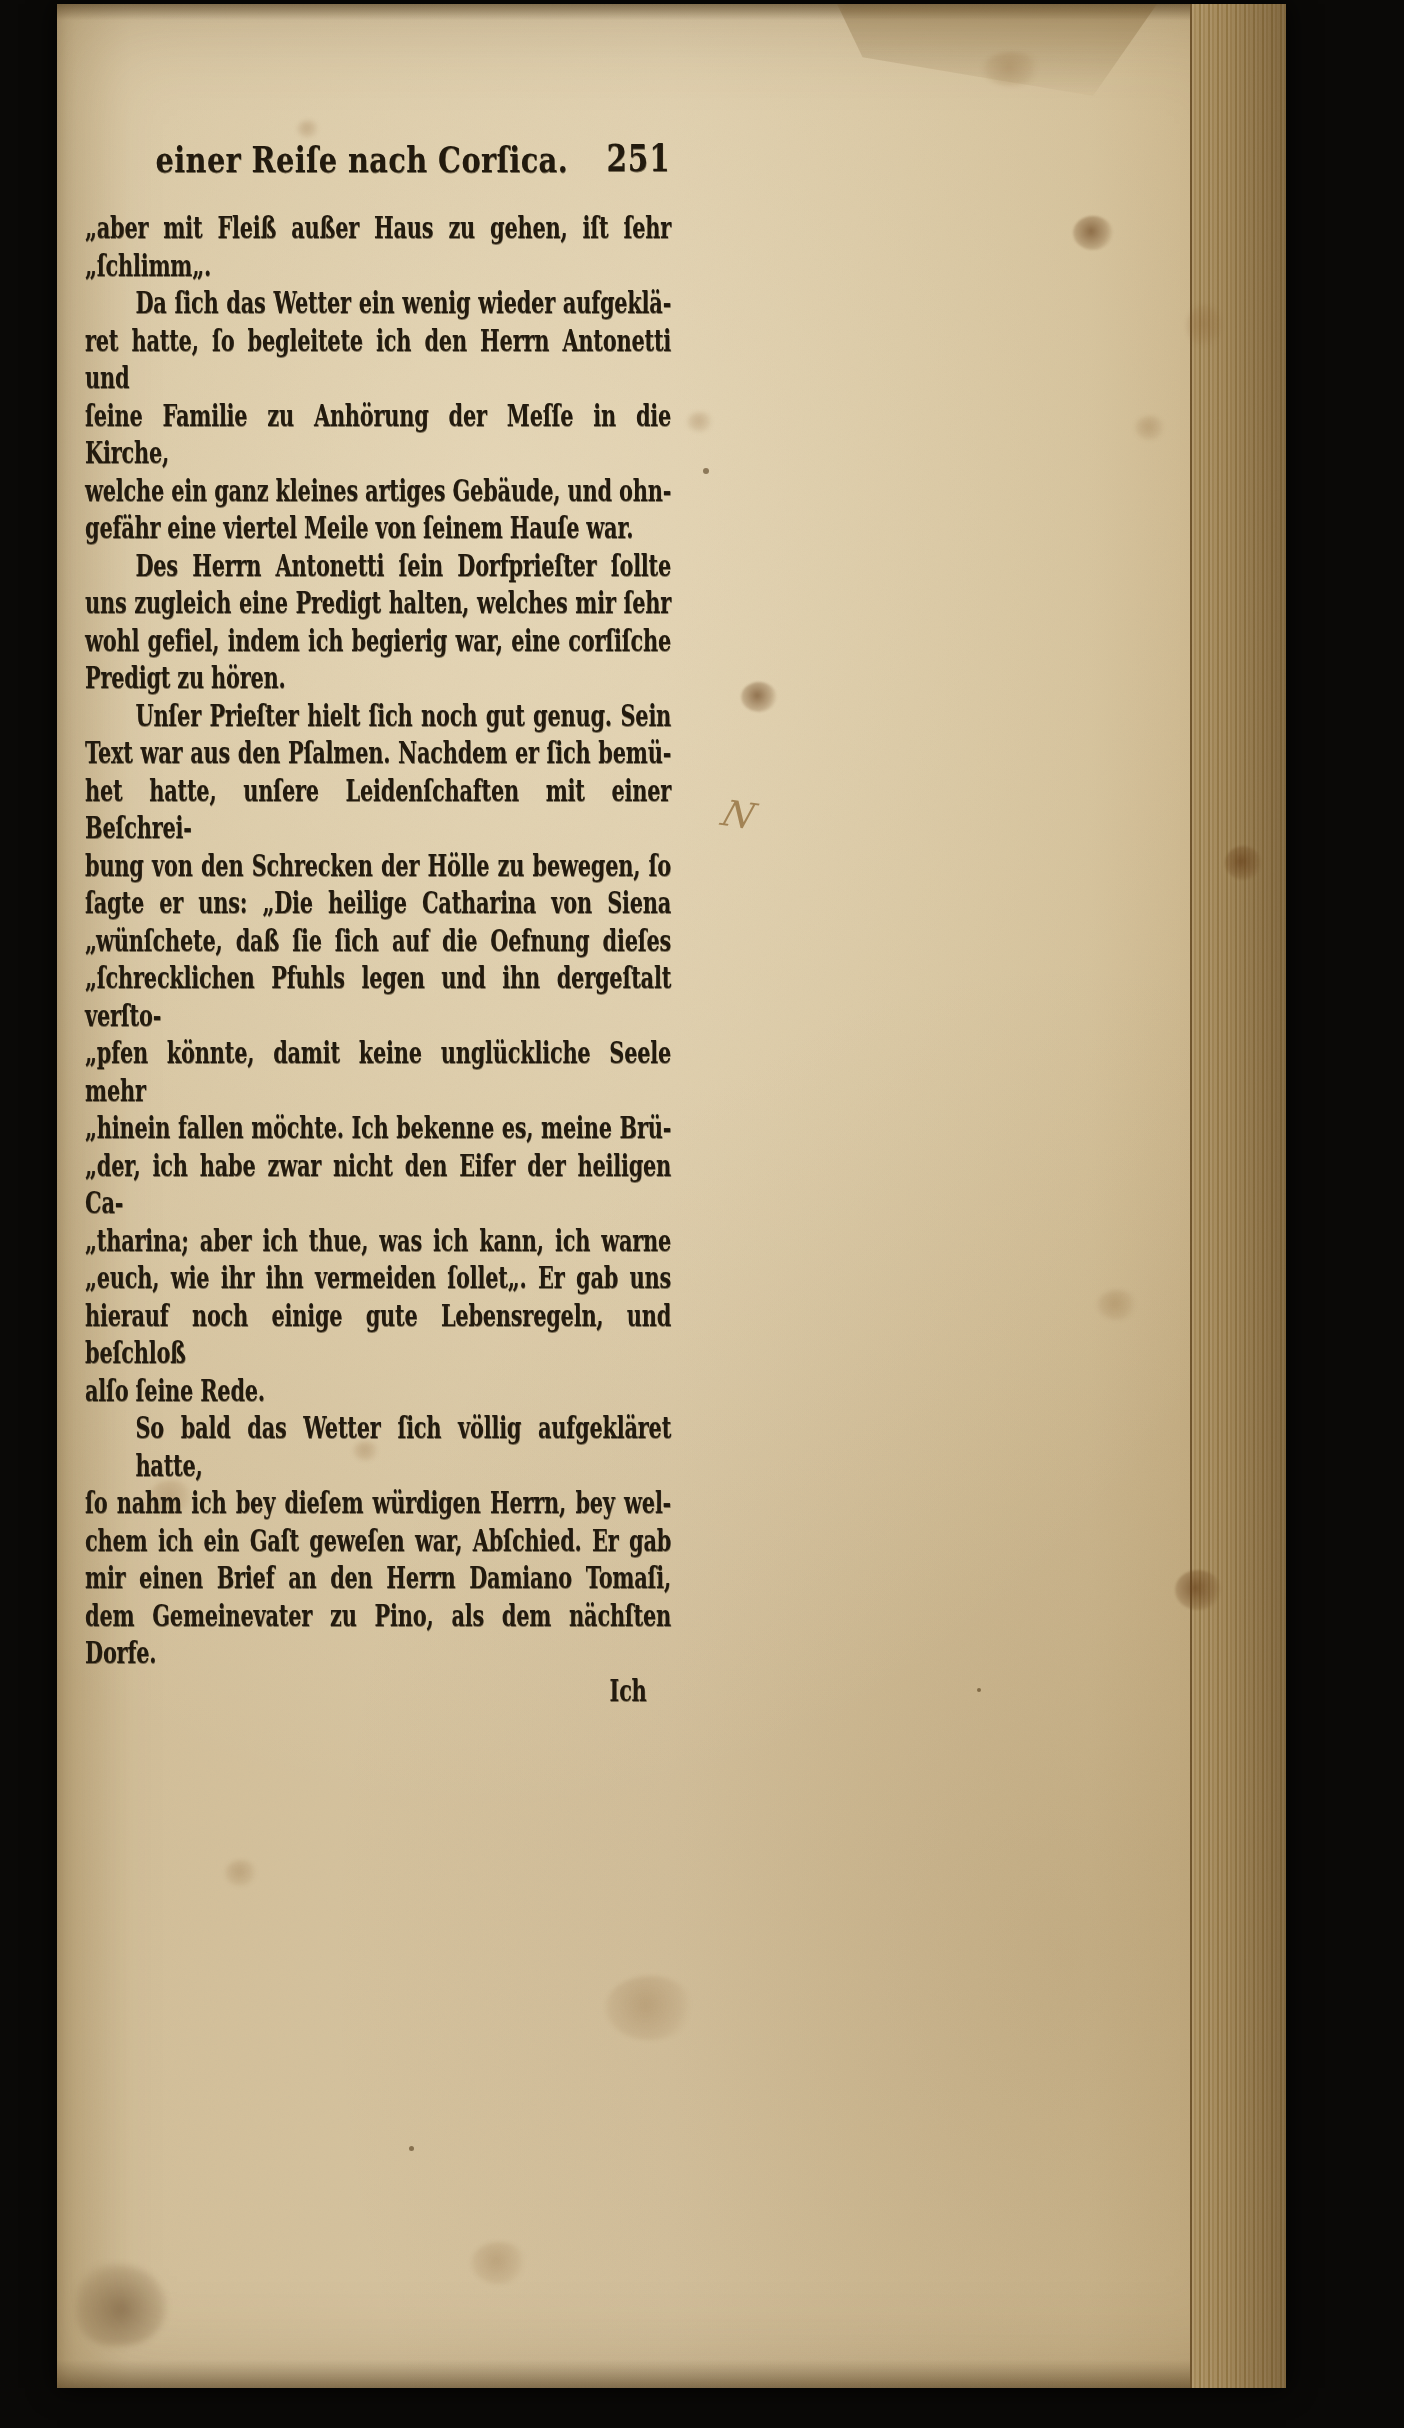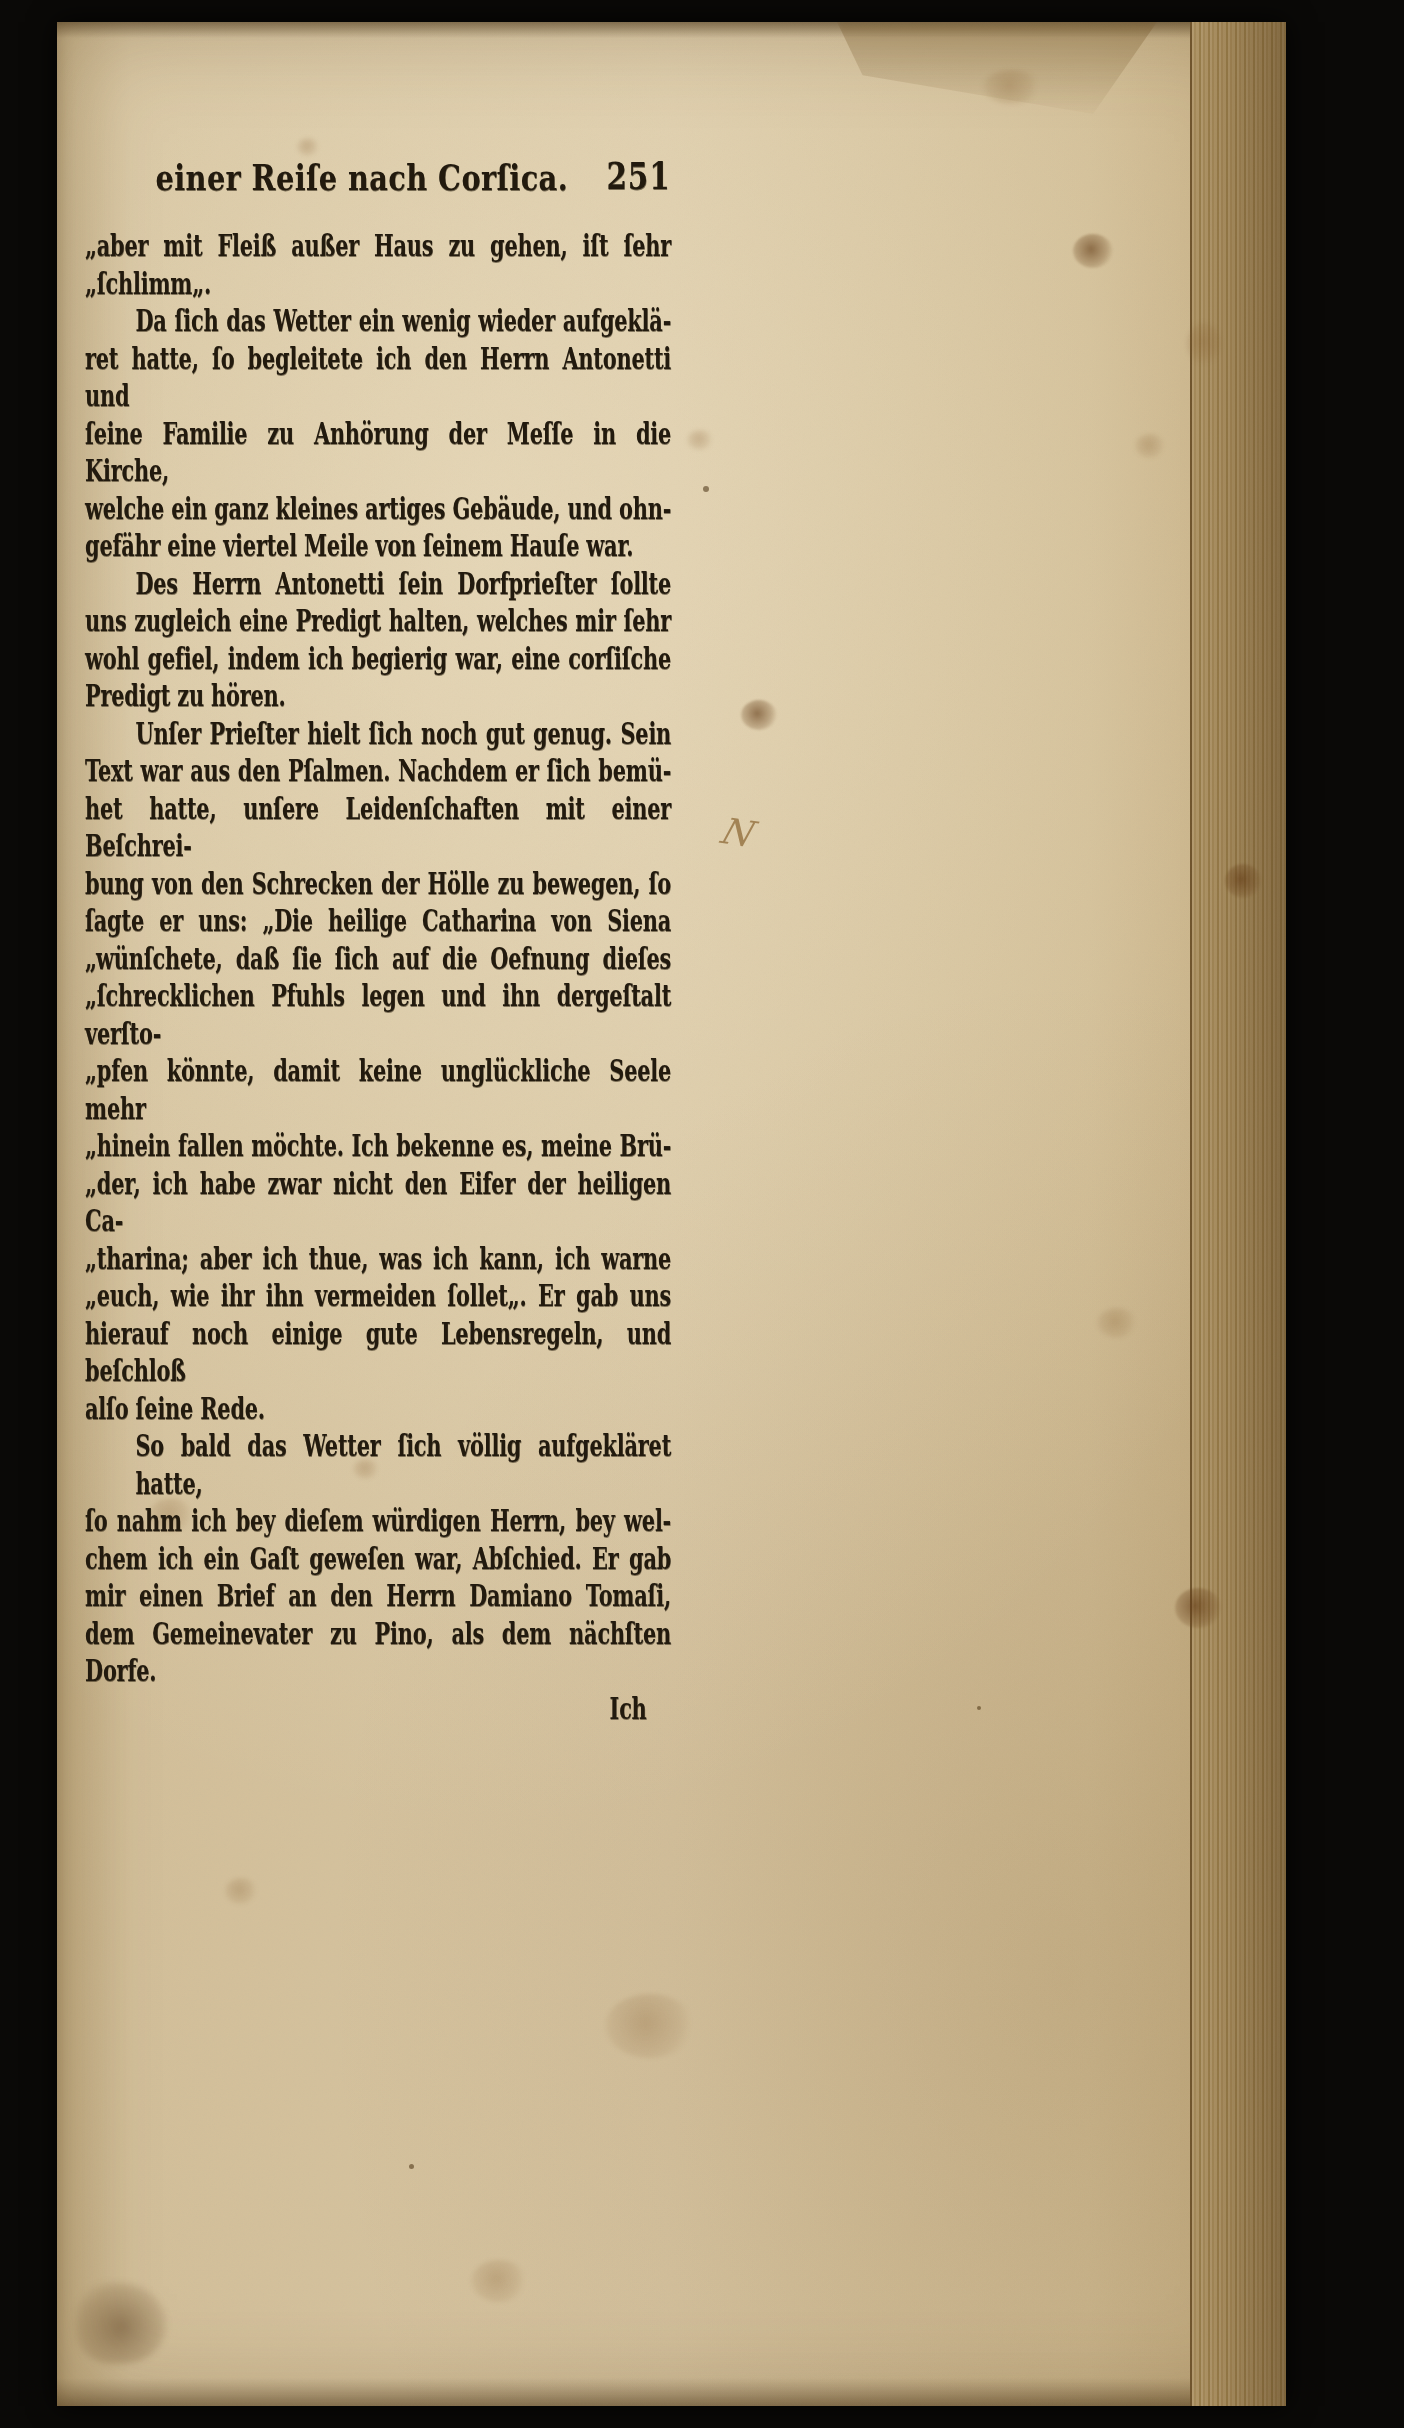--- a/index.html
+++ b/index.html
@@ -5,21 +5,21 @@
   html,body{margin:0;padding:0;}
   body{
     width:1404px;height:2428px;
     background:#0a0907;
     position:relative;
     overflow:hidden;
     font-family:"DejaVu Serif", serif;
   }
   
   .paper{
-    position:absolute;left:57px;top:22px;width:1229px;height:2384px;
+    position:absolute;left:57px;top:4px;width:1229px;height:2384px;
     background:
       radial-gradient(130% 90% at 35% 22%, rgba(248,238,212,0.45), rgba(248,238,212,0) 60%),
       radial-gradient(100% 70% at 82% 82%, rgba(118,84,38,0.16), transparent 60%),
       linear-gradient(90deg,#c5b086 0%,#d2bf9a 6%,#d7c5a2 50%,#d0bc94 84%,#c1a97d 100%);
     background-color:#d2bf9a;
     box-shadow:
       0 0 26px rgba(0,0,0,0.85),
       inset 0 0 90px 12px rgba(92,64,24,0.28),
       inset 0 0 18px rgba(60,40,10,0.28);
   }

